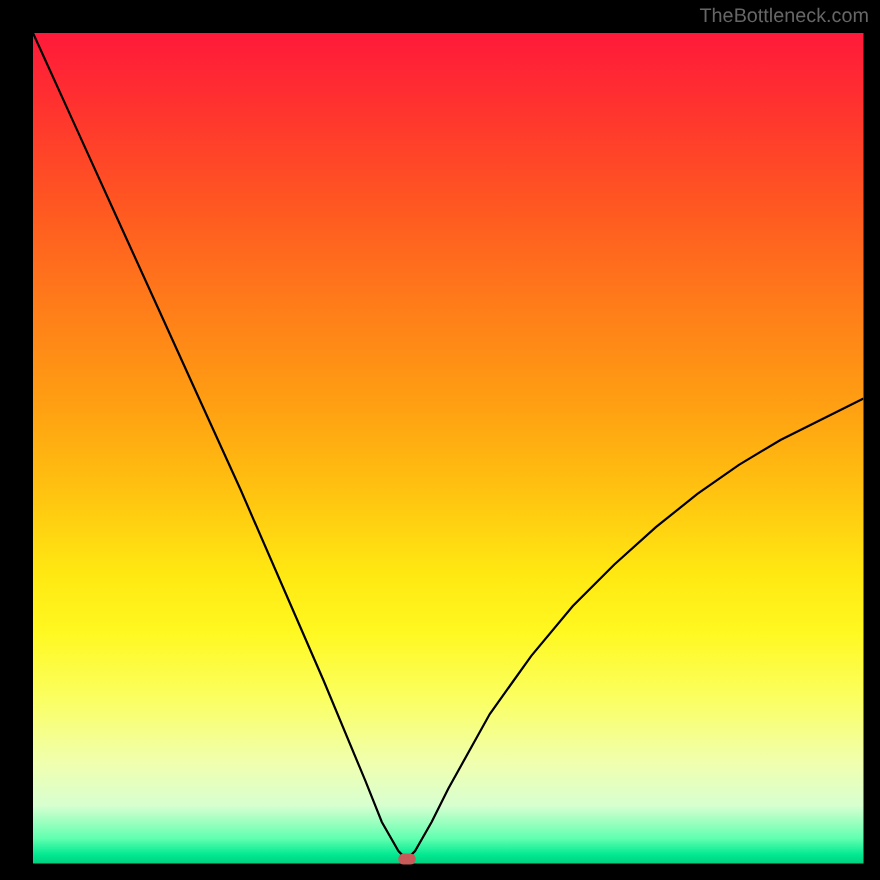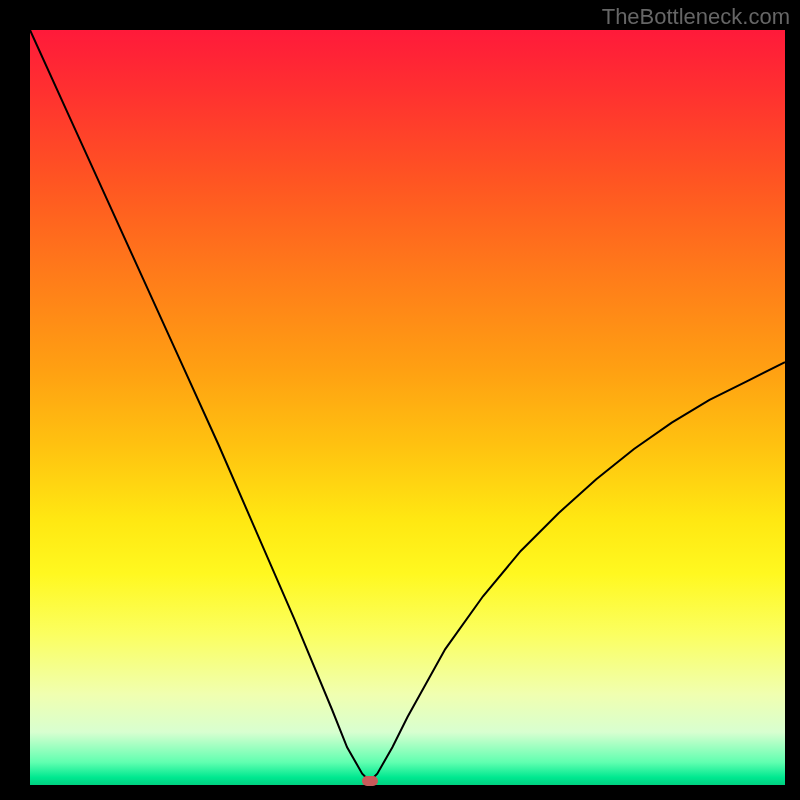--- a/index.html
+++ b/index.html
@@ -9,21 +9,21 @@
     height: 800px;
     background: #000;
     position: relative;
     font-family: Arial, sans-serif;
   }
   .watermark {
     position: absolute;
     top: 4px;
     right: 10px;
     color: #666;
-    font-size: 22px;
+    font-size: 18px;
     font-weight: 500;
     z-index: 10;
   }
   .plot-area {
     position: absolute;
     left: 30px;
     top: 30px;
     width: 755px;
     height: 755px;
     background: linear-gradient(to bottom,

